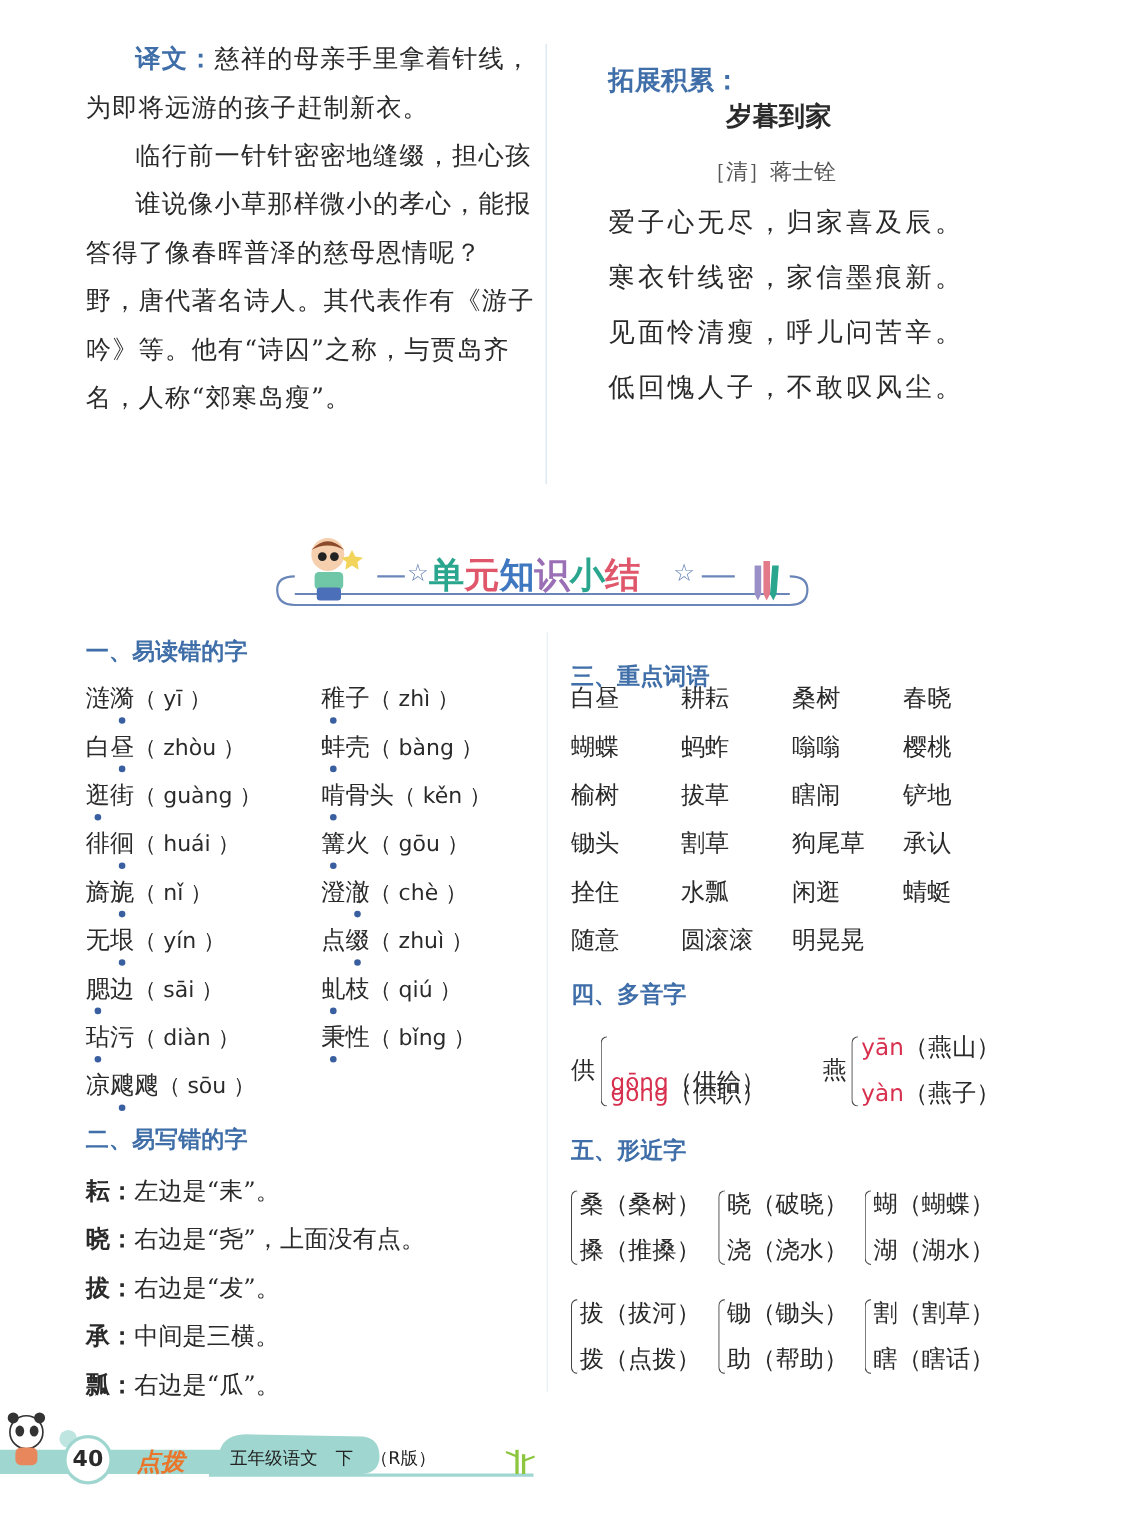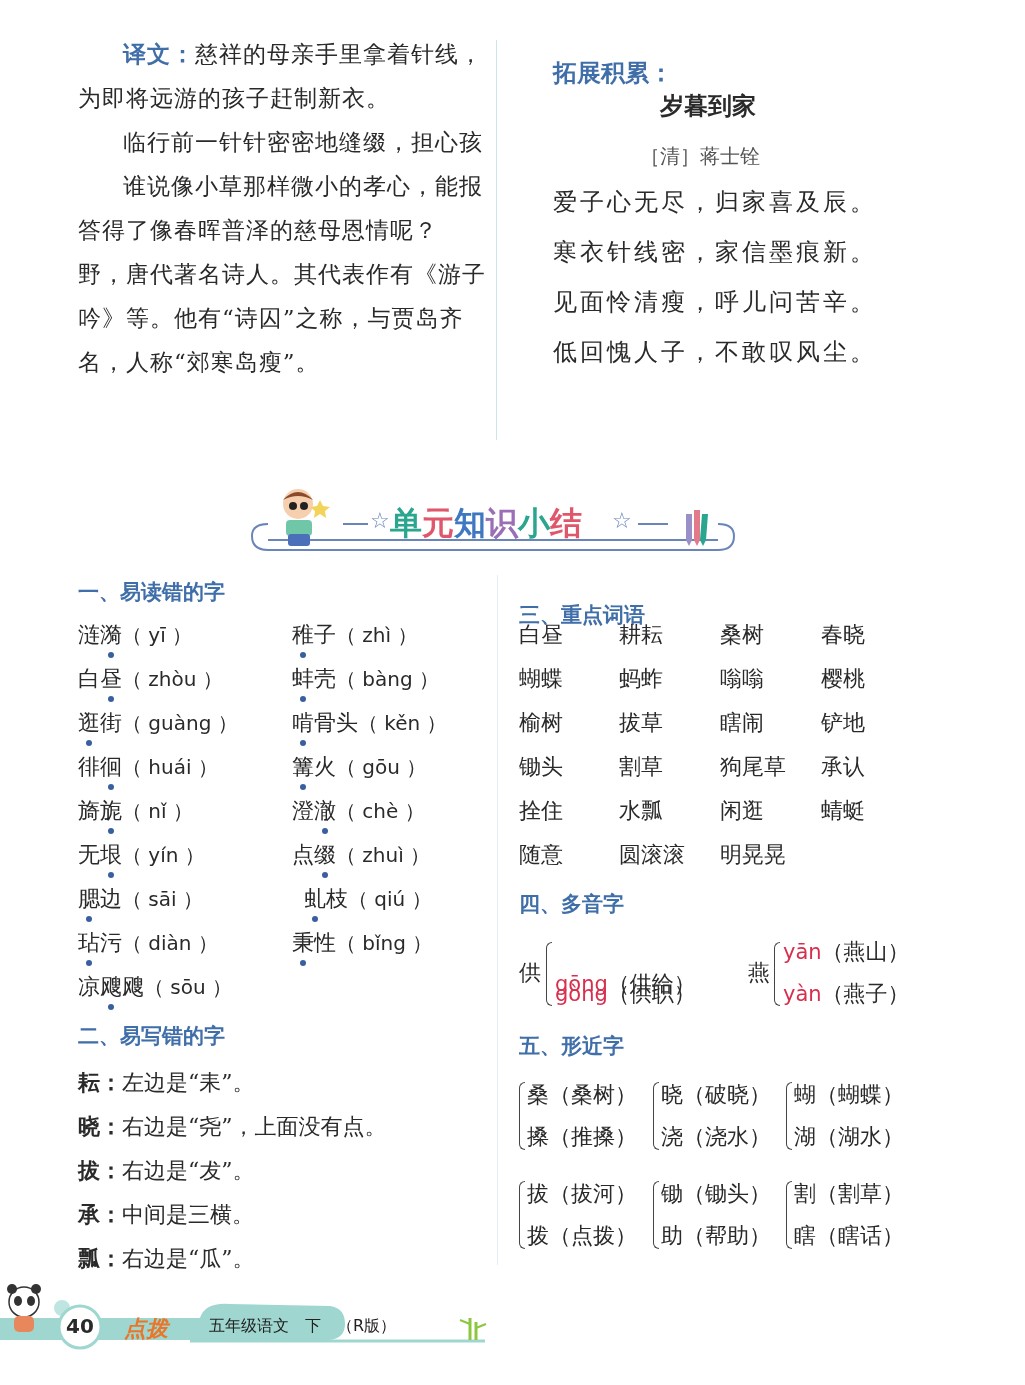--- a/index.html
+++ b/index.html
@@ -92,21 +92,21 @@
   <div class="read-item" style="height:44px;"><span></span><span class="dotch">玷</span><span>污</span><span class="py">（ <span>diàn</span> ）</span></div>
   <div class="read-item" style="height:44px;"><span>凉</span><span class="dotch">飕</span><span>飕</span><span class="py">（ <span>sōu</span> ）</span></div>
 </div>
 <div class="abs" style="left:292px; top:620px;">
   <div class="read-item" style="height:44px;"><span></span><span class="dotch">稚</span><span>子</span><span class="py">（ <span>zhì</span> ）</span></div>
   <div class="read-item" style="height:44px;"><span></span><span class="dotch">蚌</span><span>壳</span><span class="py">（ <span>bàng</span> ）</span></div>
   <div class="read-item" style="height:44px;"><span></span><span class="dotch">啃</span><span>骨头</span><span class="py">（ <span>kěn</span> ）</span></div>
   <div class="read-item" style="height:44px;"><span></span><span class="dotch">篝</span><span>火</span><span class="py">（ <span>gōu</span> ）</span></div>
   <div class="read-item" style="height:44px;"><span>澄</span><span class="dotch">澈</span><span></span><span class="py">（ <span>chè</span> ）</span></div>
   <div class="read-item" style="height:44px;"><span>点</span><span class="dotch">缀</span><span></span><span class="py">（ <span>zhuì</span> ）</span></div>
-  <div class="read-item" style="height:44px;margin-left:12px;"><span></span><span class="dotch">虬</span><span>枝</span><span class="py">（ <span>qiú</span> ）</span></div>
+  <div class="read-item" style="height:44px;"><span></span><span class="dotch">虬</span><span>枝</span><span class="py">（ <span>qiú</span> ）</span></div>
   <div class="read-item" style="height:44px;"><span></span><span class="dotch">秉</span><span>性</span><span class="py">（ <span>bǐng</span> ）</span></div>
 </div>
 
 <div class="abs sec-title" style="left:78px; top:1022px;">二、易写错的字</div>
 <div class="abs" style="left:78px; top:1068px;">
   <div class="write-item" style="height:44px;"><b>耘：</b><span>左边是“耒”。</span></div>
   <div class="write-item" style="height:44px;"><b>晓：</b><span>右边是“尧”，上面没有点。</span></div>
   <div class="write-item" style="height:44px;"><b>拔：</b><span>右边是“犮”。</span></div>
   <div class="write-item" style="height:44px;"><b>承：</b><span>中间是三横。</span></div>
   <div class="write-item" style="height:44px;"><b>瓢：</b><span>右边是“瓜”。</span></div>

